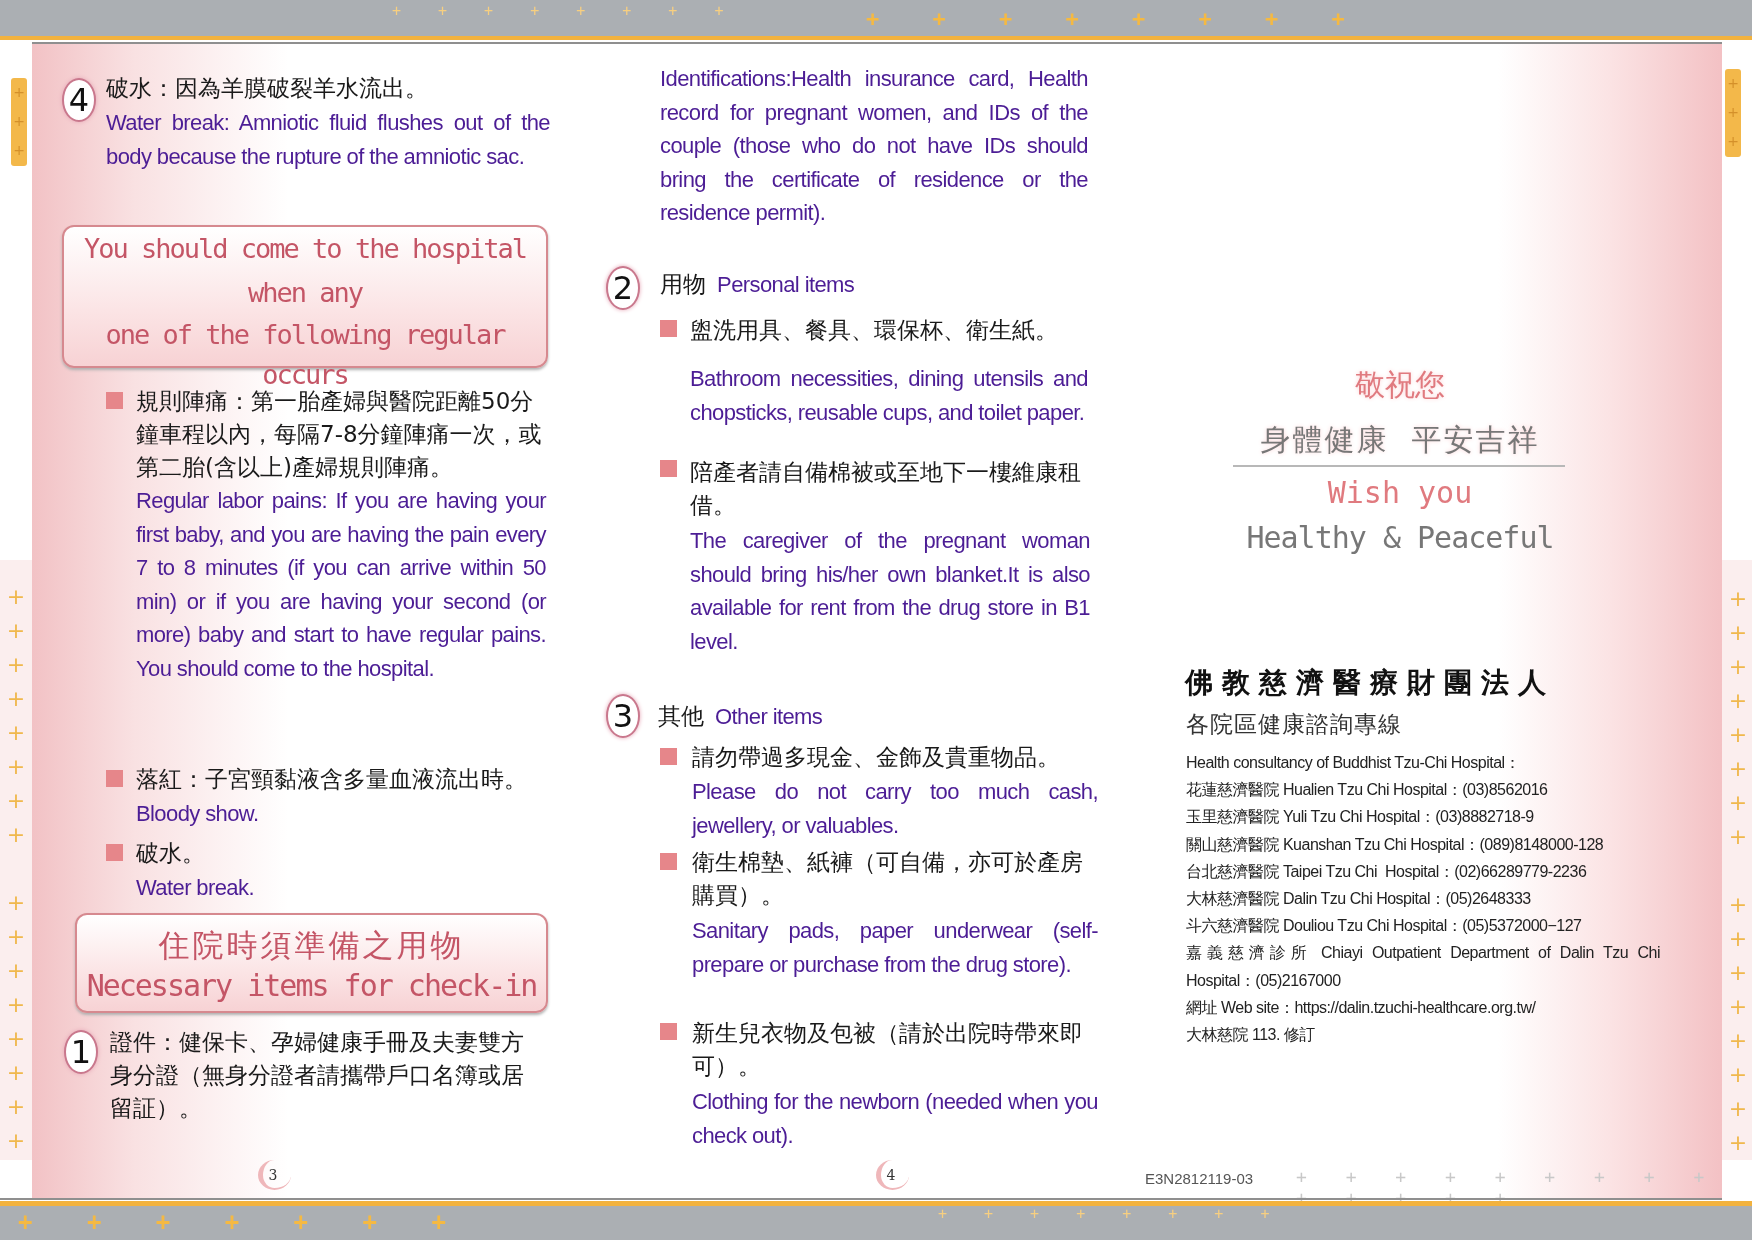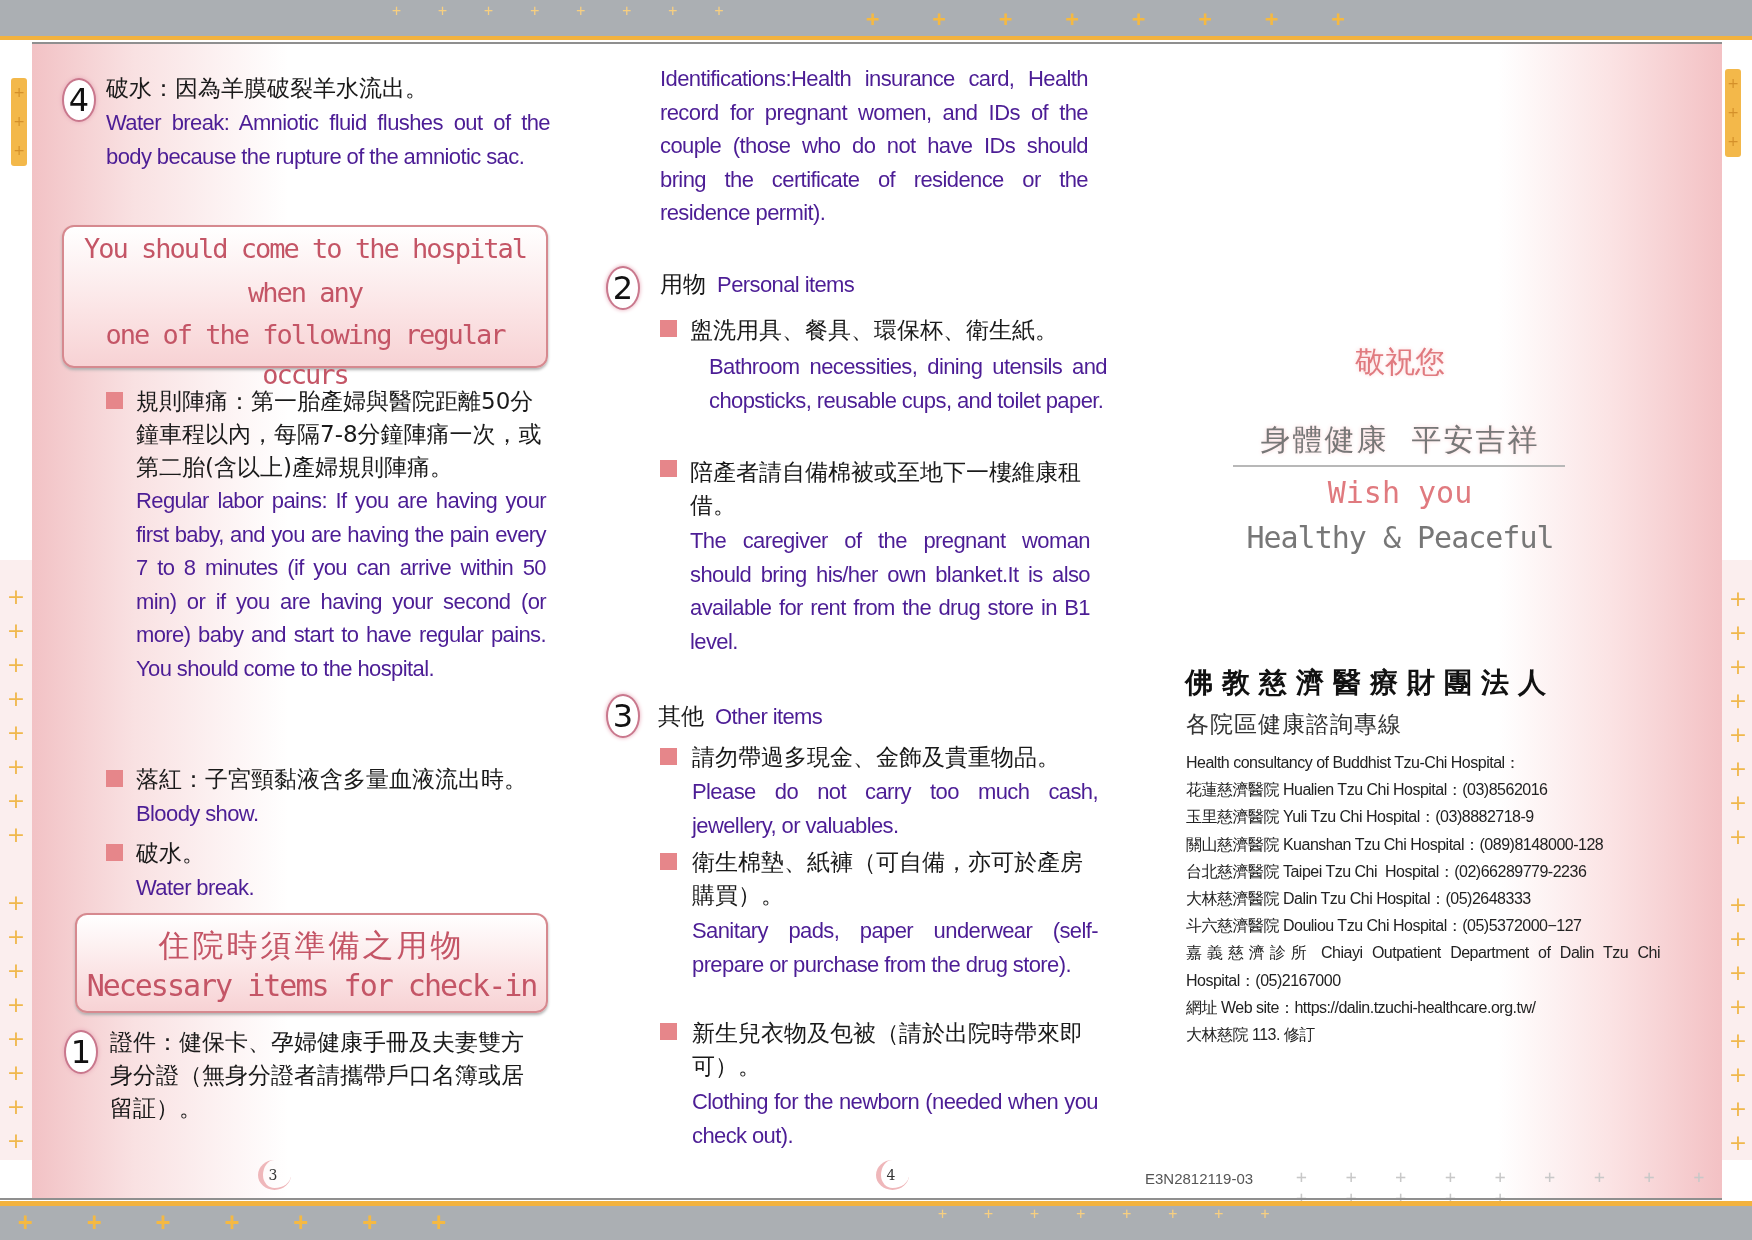--- a/index.html
+++ b/index.html
@@ -46,21 +46,21 @@
     box-shadow: 0 2px 3px #b0b0b0; text-align: center; color: #c45566; }
   .callout .c-zh { font-size: 28px; font-family: "DejaVu Sans", sans-serif; }
   .callout .c-en { font-family: "DejaVu Sans Mono", monospace; font-size: 27px; letter-spacing: -2px; }
 
   .pgnum { position: absolute; width: 30px; height: 30px; font-family: "DejaVu Serif", serif; font-size: 14px; color: #333; text-align: center; line-height: 30px; }
   .pgnum::before { content: ""; position: absolute; left: 0; top: 0; width: 28px; height: 28px; border-radius: 50%;
     border-left: 5px solid #efb7ba; border-bottom: 2px solid #efb7ba; }
 
   
   .wish { position: absolute; left: 1230px; width: 340px; text-align: center; }
-  .wish-zh1 { top: 342px; font-size: 30px; color: #e07a7f; text-shadow: 0 0 4px #fbd3d5; font-family: Liberation Serif, serif; }
+  .wish-zh1 { top: 365px; font-size: 30px; color: #e07a7f; text-shadow: 0 0 4px #fbd3d5; font-family: Liberation Serif, serif; }
   .wish-zh2 { top: 420px; font-size: 30px; color: #777; text-shadow: 0 0 4px #fbd3d5; letter-spacing: 2px; }
   .wish-line { position: absolute; left: 1233px; top: 465px; width: 332px; height: 2px; background: #b8b8b8; }
   .wish-en1 { top: 475px; font-family: "DejaVu Sans Mono", monospace; font-size: 30px; color: #e07a7f; }
   .wish-en2 { top: 520px; font-family: "DejaVu Sans Mono", monospace; font-size: 30px; color: #777; letter-spacing: -1px; }
 
   .org-title { position: absolute; left: 1185px; top: 664px; font-size: 28px; font-weight: bold; color: #111; letter-spacing: 9px; }
   .org-sub { position: absolute; left: 1186px; top: 709px; font-size: 23px; color: #333; letter-spacing: 1px; }
   .contacts { position: absolute; left: 1186px; top: 749px; width: 474px; font-family: "Liberation Sans", sans-serif; font-size: 16px; color: #222; line-height: 27.2px; letter-spacing: -0.5px; }
   .contacts div { white-space: nowrap; }
   .contacts .justify { white-space: normal; text-align: justify; text-align-last: justify; }
@@ -157,21 +157,21 @@
 <div class="block en" style="left:660px;top:62px;width:428px;">Identifications:Health insurance card, Health record for pregnant women, and IDs of the couple (those who do not have IDs should bring the certificate of residence or the residence permit).</div>
 
 <div class="circ-num" style="left:606px;top:266px;">2</div>
 <div class="block" style="left:660px;top:268px;width:430px;">
   <span class="zh">用物</span>
   <span class="en" style="margin-left:6px;">Personal items</span>
 </div>
 
 <div class="bullet" style="left:660px;top:320px;"></div>
 <div class="block zh" style="left:690px;top:314px;width:400px;">盥洗用具、餐具、環保杯、衛生紙。</div>
-<div class="block en" style="left:690px;top:350px;width:398px;margin-left:19px;">Bathroom necessities, dining utensils and chopsticks, reusable cups, and toilet paper.</div>
+<div class="block en" style="left:690px;top:362px;width:398px;">Bathroom necessities, dining utensils and chopsticks, reusable cups, and toilet paper.</div>
 
 <div class="bullet" style="left:660px;top:460px;"></div>
 <div class="block zh" style="left:690px;top:456px;width:400px;">陪產者請自備棉被或至地下一樓維康租借。</div>
 <div class="block en" style="left:690px;top:524px;width:400px;">The caregiver of the pregnant woman should bring his/her own blanket.It is also available for rent from the drug store in B1 level.</div>
 
 <div class="circ-num" style="left:606px;top:694px;">3</div>
 <div class="block" style="left:658px;top:700px;width:430px;">
   <span class="zh">其他</span>
   <span class="en" style="margin-left:6px;">Other items</span>
 </div>

